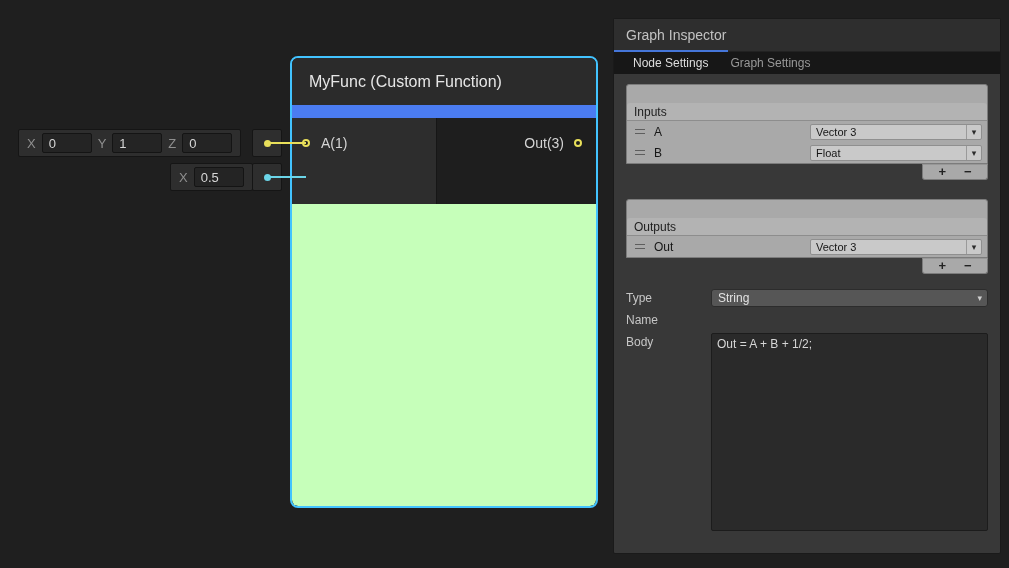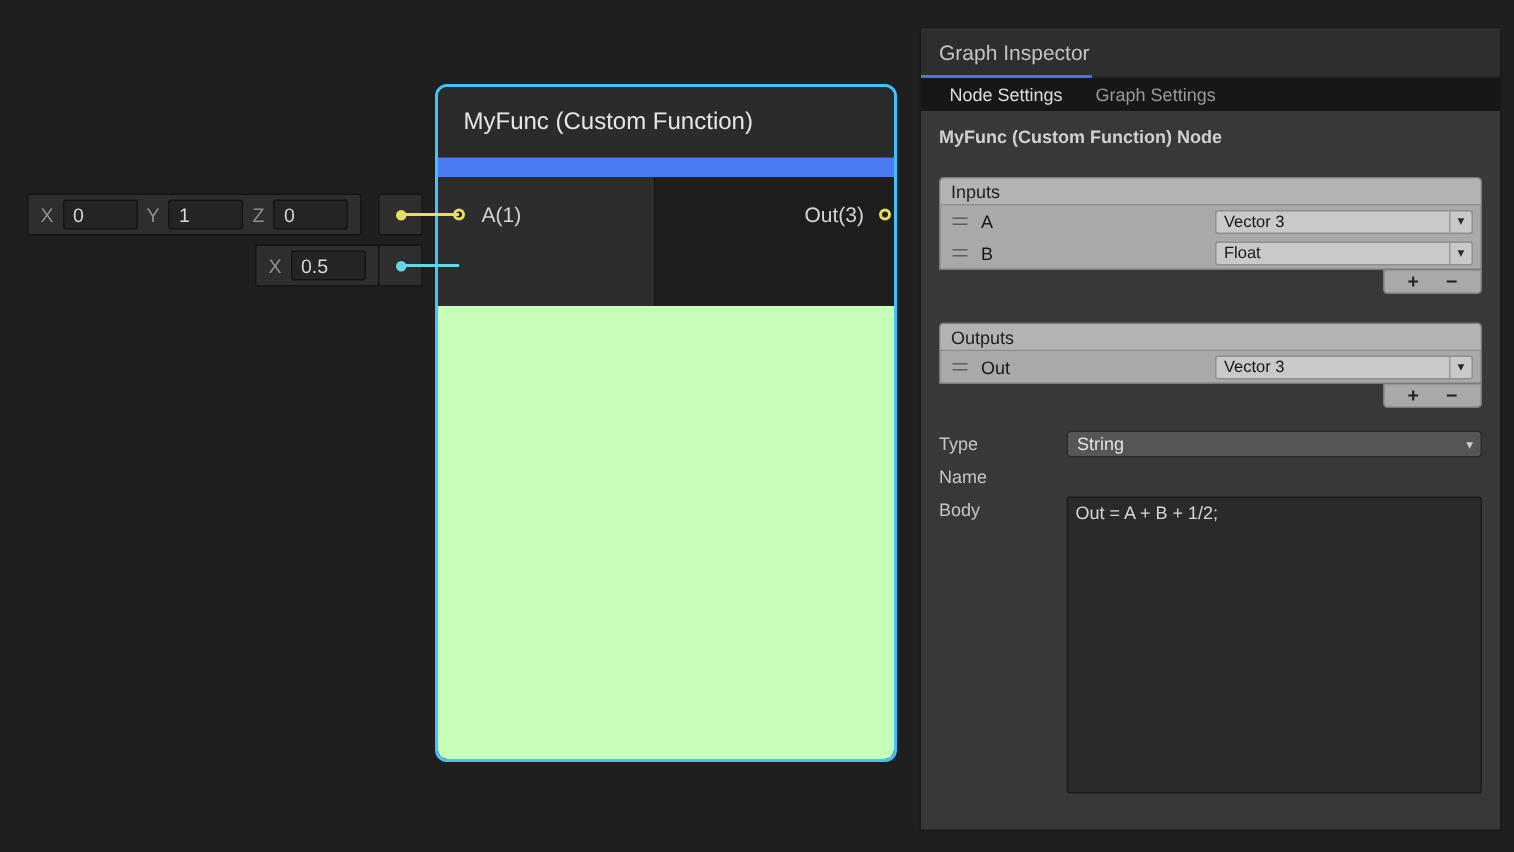--- a/index.html
+++ b/index.html
@@ -33,21 +33,21 @@
   .ports { height:86px; display:flex; }
   .in-col { width:145px; background:#2d2d2d; border-right:1px solid #161616; padding-top:12px; }
   .out-col { flex:1; background:#1e1e1e; padding-top:12px; }
   .port-row { height:26px; display:flex; align-items:center; }
   .port-row + .port-row { margin-top:8px; }
   .ring { width:8px; height:8px; border-radius:50%; background:#1e1e1e; flex:0 0 auto; }
   .ring.yellow { border:2px solid #e8df5a; }
   .ring.cyan { border:2px solid #6bd5e8; }
   .in-col .ring { margin-left:10px; margin-right:11px; }
   .port-label { color:#d4d4d4; font-size:14px; }
-  .port-row.out { justify-content:flex-end; padding-right:2px; }
+  .port-row.out { justify-content:flex-end; padding-right:14px; }
   .port-row.out .port-label { margin-right:10px; }
   .preview { flex:1; background:#c6ffba; border-radius:0 0 6px 6px; }
 
   
   .wire { position:absolute; height:2px; }
   .wire-a { left:266px; top:142px; width:40px; background:#e8df5a; }
   .wire-b { left:266px; top:176px; width:40px; background:#6bd5e8; }
 
   
   .inspector { position:absolute; left:613px; top:18px; width:388px; height:536px;
@@ -57,21 +57,21 @@
   .insp-title-text { color:#c2c2c2; font-size:14px; }
   .insp-title-indicator { position:absolute; left:0; bottom:-1px; width:114px; height:2px; background:#4576d9; }
   .insp-tabs { height:22px; background:#171717; display:flex; align-items:center; padding-left:8px; }
   .tab { font-size:12px; color:#999; padding:0 11px; line-height:22px; cursor:default; }
   .tab.active { color:#dedede; }
   .insp-body { flex:1; padding:10px 12px 12px 12px; overflow:hidden; }
   .insp-heading { color:#d0d0d0; font-size:12px; font-weight:bold; margin-bottom:20px; }
 
   .list-box { background:#a9a9a9; border:1px solid #7c7c7c; border-radius:3px 3px 0 0; }
   .list-header { height:18px; line-height:18px; padding-left:7px; font-size:12px; color:#1d1d1d;
-    background:#b3b3b3; border-bottom:1px solid #8d8d8d; border-radius:3px 3px 0 0; }
+    background:#b3b3b3; border-bottom:1px solid #8d8d8d; border-radius:3px 3px 0 0;margin-top:18px; }
   .list-row { height:21px; display:flex; align-items:center; padding:0 5px 0 8px; }
   .drag-handle { width:10px; height:5px; border-top:1px solid #5e5e5e; border-bottom:1px solid #5e5e5e; margin-right:9px; }
   .row-name { font-size:12px; color:#161616; }
   .mini-dropdown { margin-left:auto; width:172px; height:16px; background:#c9c9c9; border:1px solid #8f8f8f;
     border-radius:2px; display:flex; align-items:center; font-size:11px; color:#161616; padding-left:5px; }
   .mini-arrow { margin-left:auto; width:15px; height:100%; border-left:1px solid #9a9a9a;
     display:flex; align-items:center; justify-content:center; font-size:9px; color:#2b2b2b; }
   .list-footer { width:66px; height:16px; margin:0 0 0 auto; background:#a9a9a9; border:1px solid #7c7c7c;
     border-top:1px solid #979797; border-radius:0 0 3px 3px; display:flex; align-items:center;
     justify-content:center; gap:18px; }
@@ -144,21 +144,20 @@
   <div class="inspector">
     <div class="insp-title">
       <span class="insp-title-text">Graph Inspector</span>
       <div class="insp-title-indicator"></div>
     </div>
     <div class="insp-tabs">
       <div class="tab active">Node Settings</div>
       <div class="tab">Graph Settings</div>
     </div>
     <div class="insp-body">
-      <div class="insp-heading">MyFunc (Custom Function) Node</div>
 
       <div class="list-box">
         <div class="list-header">Inputs</div>
         <div class="list-row">
           <span class="drag-handle"></span>
           <span class="row-name">A</span>
           <span class="mini-dropdown">
             <span>Vector 3</span>
             <span class="mini-arrow">▾</span>
           </span>

